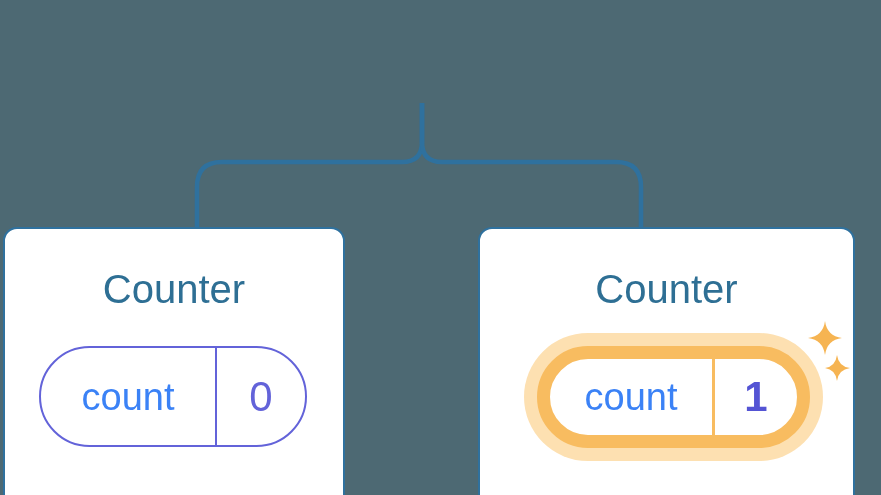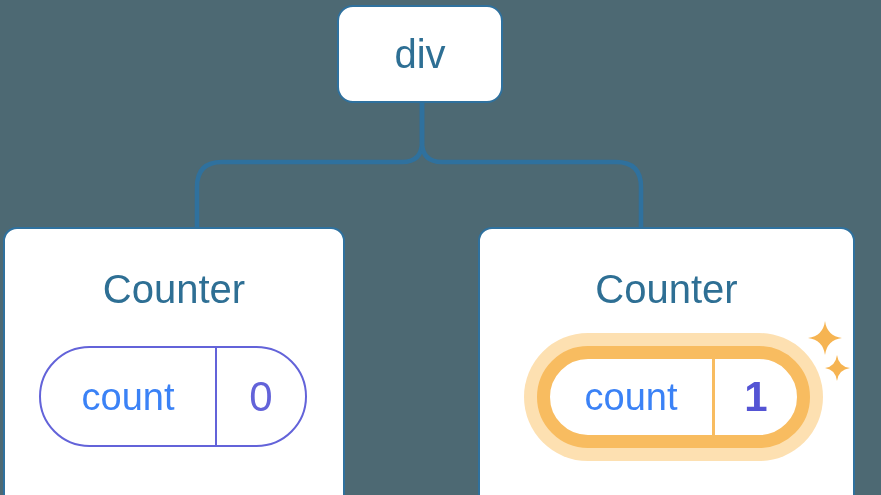--- a/index.html
+++ b/index.html
@@ -127,23 +127,20 @@
 </head>
 <body>
 
 <div class="canvas">
 
   <svg class="connector-svg" viewBox="0 0 881 495" xmlns="http://www.w3.org/2000/svg">
     <path d="M 422 103 L 422 142 Q 422 162 402 162 L 222 162 Q 197 162 197 187 L 197 228" fill="none" stroke="#2f719e" stroke-width="4.5"></path>
     <path d="M 422 103 L 422 142 Q 422 162 442 162 L 616 162 Q 641 162 641 187 L 641 228" fill="none" stroke="#2f719e" stroke-width="4.5"></path>
   </svg>
 
-  <div class="node-root">
-    <span class="node-label">div</span>
-  </div>
 
   <div class="card card-left">
     <div class="card-title">Counter</div>
     <div class="pill">
       <div class="cell-key">
         <span class="state-key">count</span>
       </div>
       <div class="cell-value">
         <span class="state-value">0</span>
       </div>

